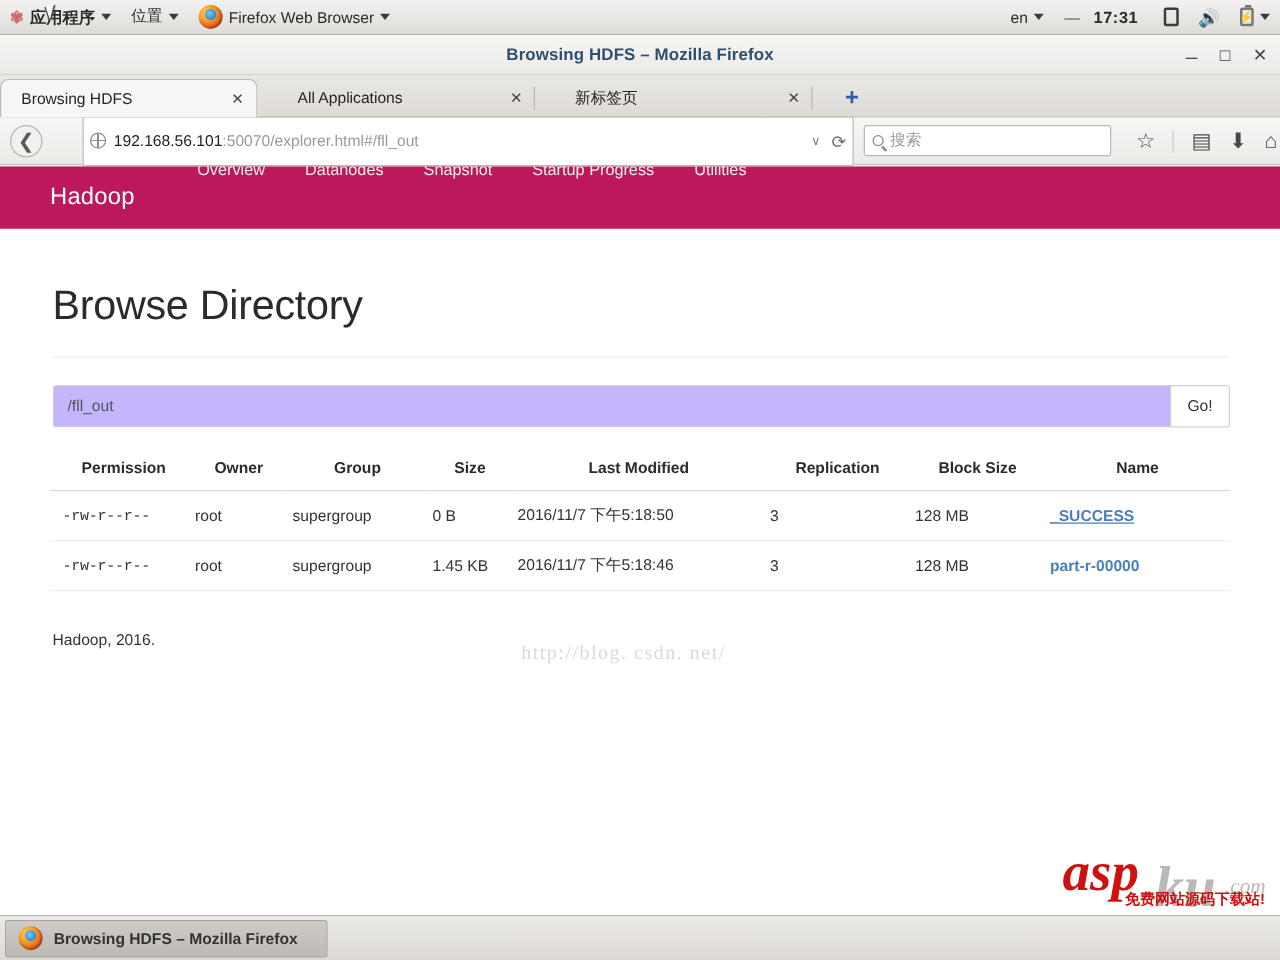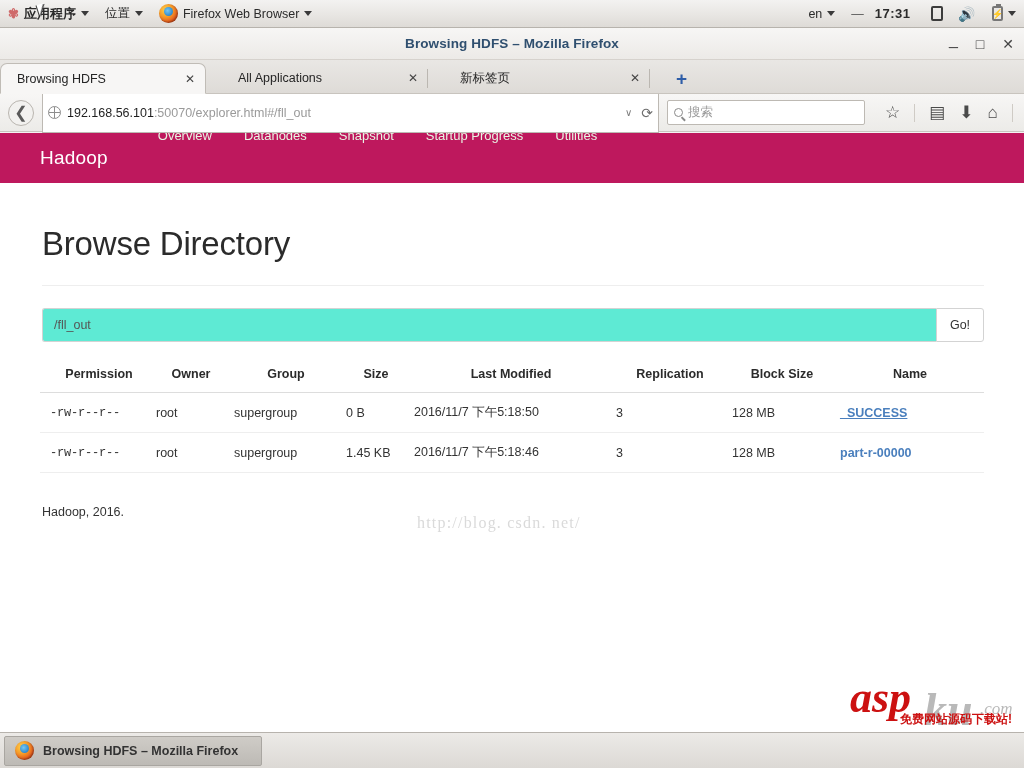--- a/index.html
+++ b/index.html
@@ -147,21 +147,21 @@
   }
   .back-btn {
     width: 26px; height: 26px; border-radius: 50%;
     border: 1px solid #b9b5af; background: #f2f1ef;
     display: flex; align-items: center; justify-content: center;
     color: #5a5a5a; font-size: 16px; flex: 0 0 auto;
   }
   #urlbar {
     flex: 0 0 617px; height: 40px;
     background: #ffffff; border: 1px solid #bdb9b3; border-radius: 0;
-    display: flex; align-items: center; padding: 0 5px; gap: 6px;
+    display: flex; align-items: center; padding: 0 5px; gap: 6px; margin-left: 24px;
   }
   .globe-icon {
     width: 13px; height: 13px; border-radius: 50%;
     border: 1.5px solid #8d8d8d; flex: 0 0 auto;
     background:
       linear-gradient(to right, transparent 45%, #8d8d8d 45%, #8d8d8d 55%, transparent 55%),
       linear-gradient(to bottom, transparent 45%, #8d8d8d 45%, #8d8d8d 55%, transparent 55%);
   }
   .url-text { flex: 1 1 auto; font-size: 12.5px; white-space: nowrap; overflow: hidden; }
   .url-host { color: #1f1f1f; }
@@ -225,21 +225,21 @@
 
   #path-row {
     display: flex; margin: 22px 0 0 2px; height: 34px;
   }
   #path-input {
     flex: 1 1 auto; height: 34px;
     border: 1px solid #d3d3d3; border-right: none;
     border-radius: 3px 0 0 3px;
     padding: 0 11px; font-size: 12.5px; color: #555;
     font-family: "Liberation Sans", sans-serif;
-    outline: none; background: #5eead4;
+    outline: none; background: #c4b5fd;
   }
   #go-btn {
     flex: 0 0 48px; height: 34px;
     border: 1px solid #d3d3d3; border-radius: 0 3px 3px 0;
     background: #ffffff; font-size: 12.5px; color: #333;
     font-family: "Liberation Sans", sans-serif;
   }
 
   #fs-table { width: 100%; border-collapse: collapse; margin-top: 17px; }
   #fs-table th {

